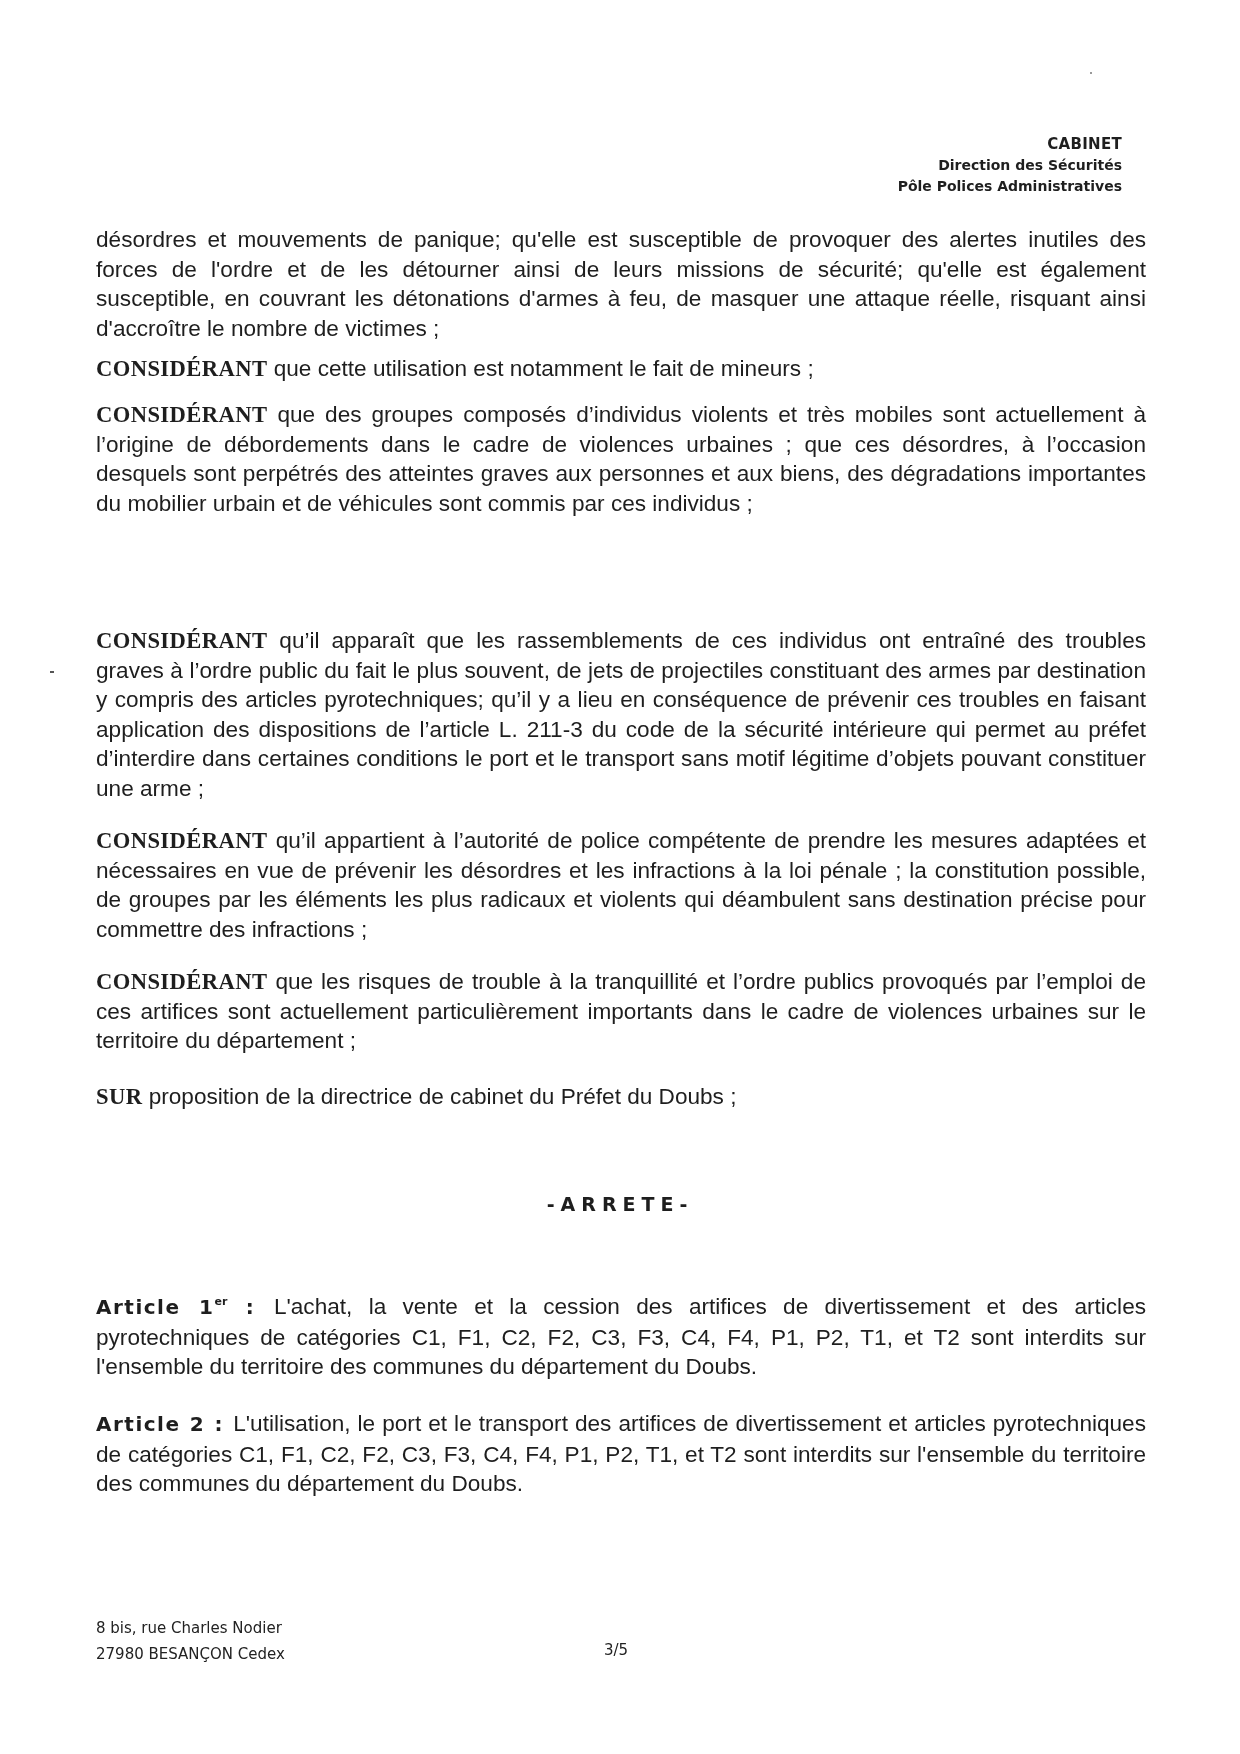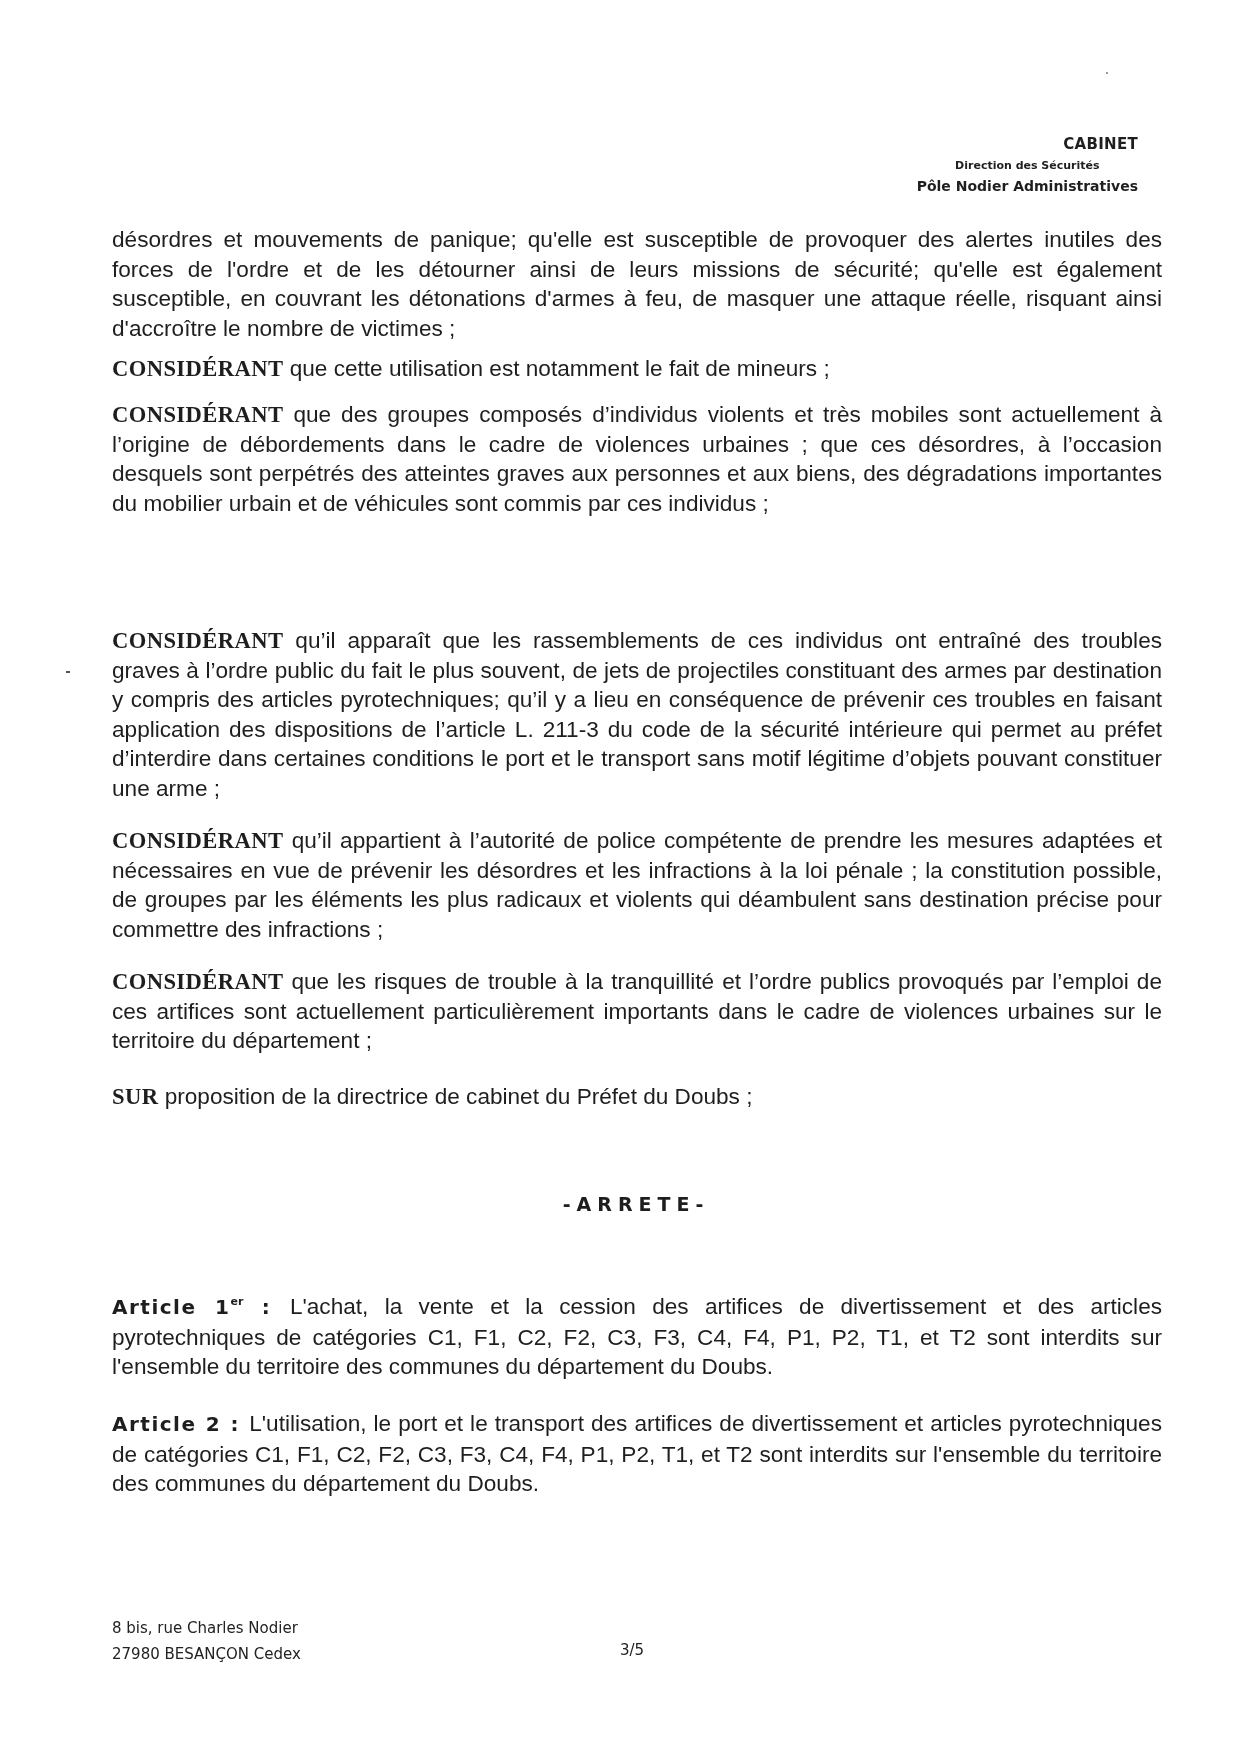--- a/index.html
+++ b/index.html
@@ -10,36 +10,36 @@
     body {
       width: 1240px;
       height: 1754px;
       position: relative;
       overflow: hidden;
       color: #1a1a1a;
       font-family: "Liberation Sans", sans-serif;
     }
     .page {
       position: absolute;
-      left: 16px; top: 0;
+      left: 0; top: 0;
       width: 1216px;
       height: 1754px;
     }
     .header-block {
       position: absolute;
       right: 94px;
       top: 134px;
       text-align: right;
       font-family: "DejaVu Sans", sans-serif;
       font-weight: bold;
       color: #1f1f1f;
       line-height: 21px;
     }
     .header-block .cabinet { font-size: 15px; letter-spacing: 0.3px; }
-    .header-block .dir { font-size: 11px; text-align: center; }
+    .header-block .dir { font-size: 14px; }
     .header-block .pole { font-size: 14px; }
 
     .body-text {
       position: absolute;
       left: 96px;
       width: 1050px;
       font-family: "Liberation Sans", sans-serif;
       font-size: 22.6px;
       line-height: 29.5px;
       text-align: justify;
@@ -103,21 +103,21 @@
     }
   </style>
 </head>
 <body>
 
 <div class="page">
 
   <div class="header-block">
     <div class="cabinet">CABINET</div>
     <div class="dir">Direction des Sécurités</div>
-    <div class="pole">Pôle Nodier Administratives</div>
+    <div class="pole">Pôle Polices Administratives</div>
   </div>
 
   <div class="body-text" style="top:225px;">
     <p><span>désordres et mouvements de panique; qu'elle est susceptible de provoquer des alertes inutiles des forces de l'ordre et de les détourner ainsi de leurs missions de sécurité; qu'elle est également susceptible, en couvrant les détonations d'armes à feu, de masquer une attaque réelle, risquant ainsi d'accroître le nombre de victimes ;</span></p>
   </div>
 
   <div class="body-text" style="top:354px;">
     <p><span class="kw">CONSIDÉRANT</span><span> que cette utilisation est notamment le fait de mineurs ;</span></p>
   </div>
 

